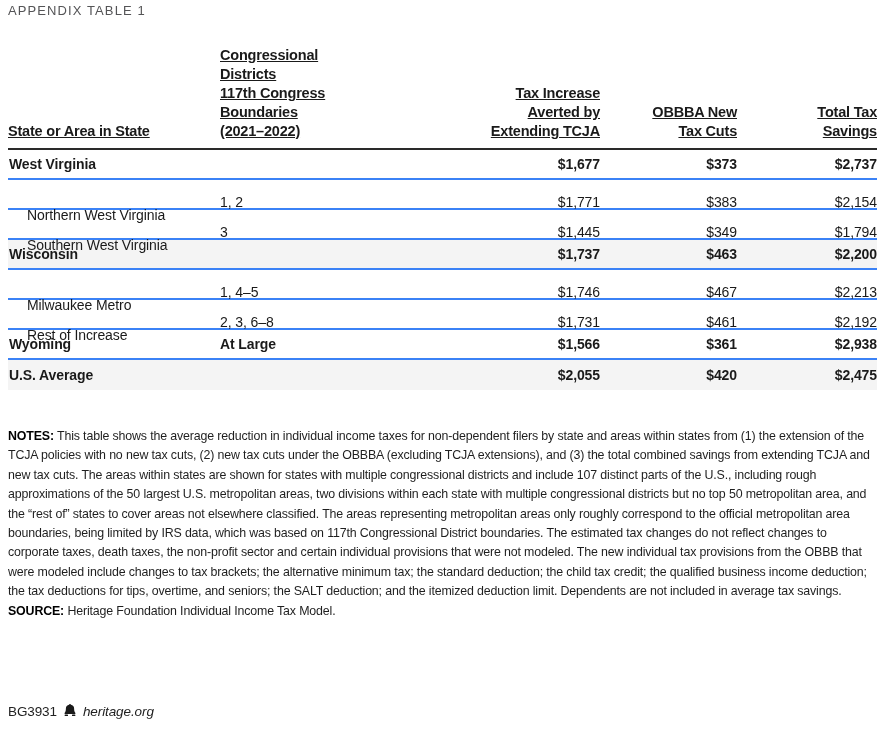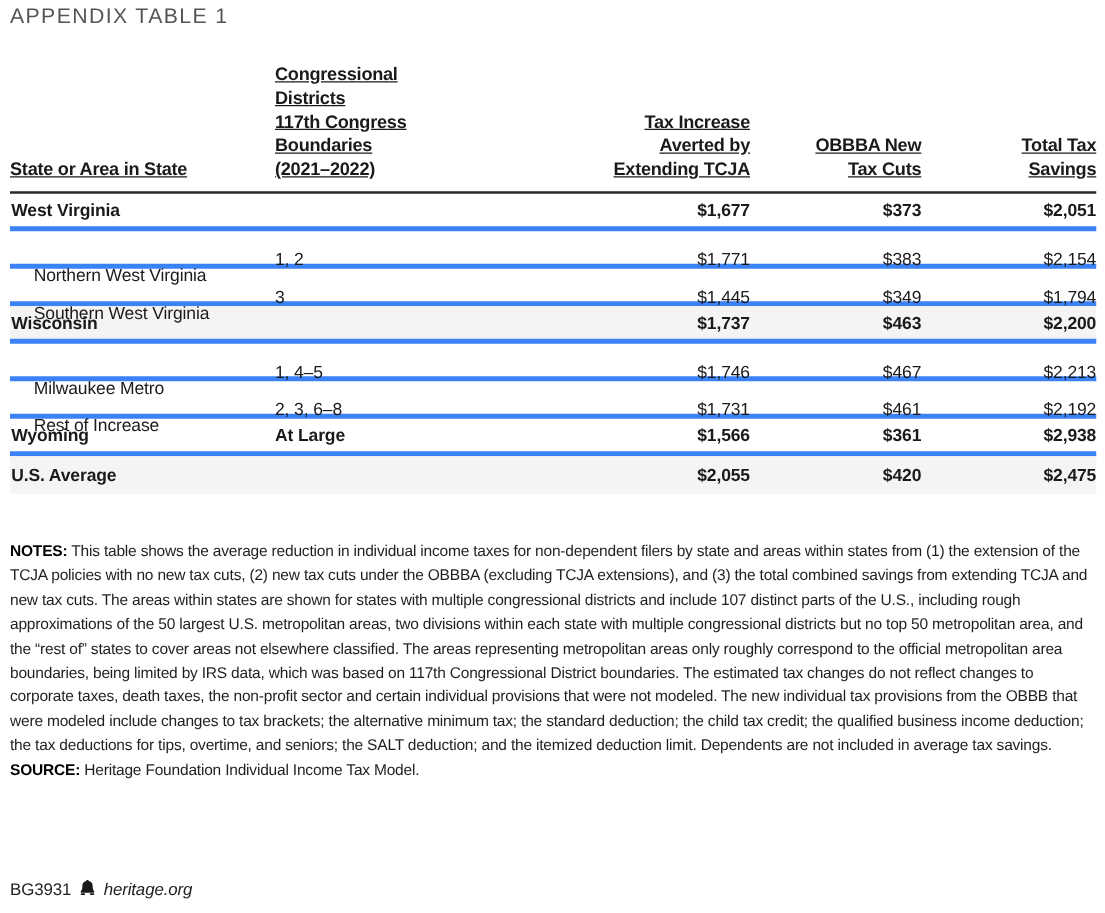--- a/index.html
+++ b/index.html
@@ -9,21 +9,21 @@
     color:#1a1a1a;
   }
   .page {
     width:884px; height:730px;
     padding:3px 7px 10px 8px;
     display:flex; flex-direction:column;
   }
 
   
   .eyebrow {
-    font-size:17px; letter-spacing:1.1px; color:#545456;
+    font-size:13px; letter-spacing:1.1px; color:#545456;
     font-weight:400;
   }
   .title {
     margin-top:13px;
     font-size:21px; font-weight:700; color:#000;
     line-height:28px; letter-spacing:-0.2px;
   }
   .title span { display:block; }
 
   
@@ -41,21 +41,21 @@
     font-weight:700; font-size:14.5px; line-height:19px;
     white-space:pre-line; letter-spacing:-0.2px;text-decoration:underline;
   }
   .th.num { text-align:right; }
   .row {
     display:grid;
     grid-template-columns:212px 150px 1fr 137px 140px;
     align-items:center;
     height:30px;
     font-size:14px; letter-spacing:-0.1px;
-    border-bottom:4px solid #3b82f6;
+    border-bottom:2px solid #3b82f6;
   }
   .row:last-child { border-bottom:none; }
   .row.bold { font-weight:700; }
   .row.shaded { background:#f4f4f4; }
   .c.area { padding-left:1px; }
   .row.sub .c.area { padding-left:19px;margin-top:27px; }
   .c.num { text-align:right; }
 
   
   .notes {
@@ -101,21 +101,21 @@
 Tax Cuts</div>
       <div class="th num">Total Tax
 Savings</div>
     </div>
 
     <div class="row bold">
       <div class="c area">West Virginia</div>
       <div class="c dist"></div>
       <div class="c num">$1,677</div>
       <div class="c num">$373</div>
-      <div class="c num">$2,051</div>
+      <div class="c num">$2,737</div>
     </div>
 
     <div class="row sub">
       <div class="c area">Northern West Virginia</div>
       <div class="c dist">1, 2</div>
       <div class="c num">$1,771</div>
       <div class="c num">$383</div>
       <div class="c num">$2,154</div>
     </div>
 

